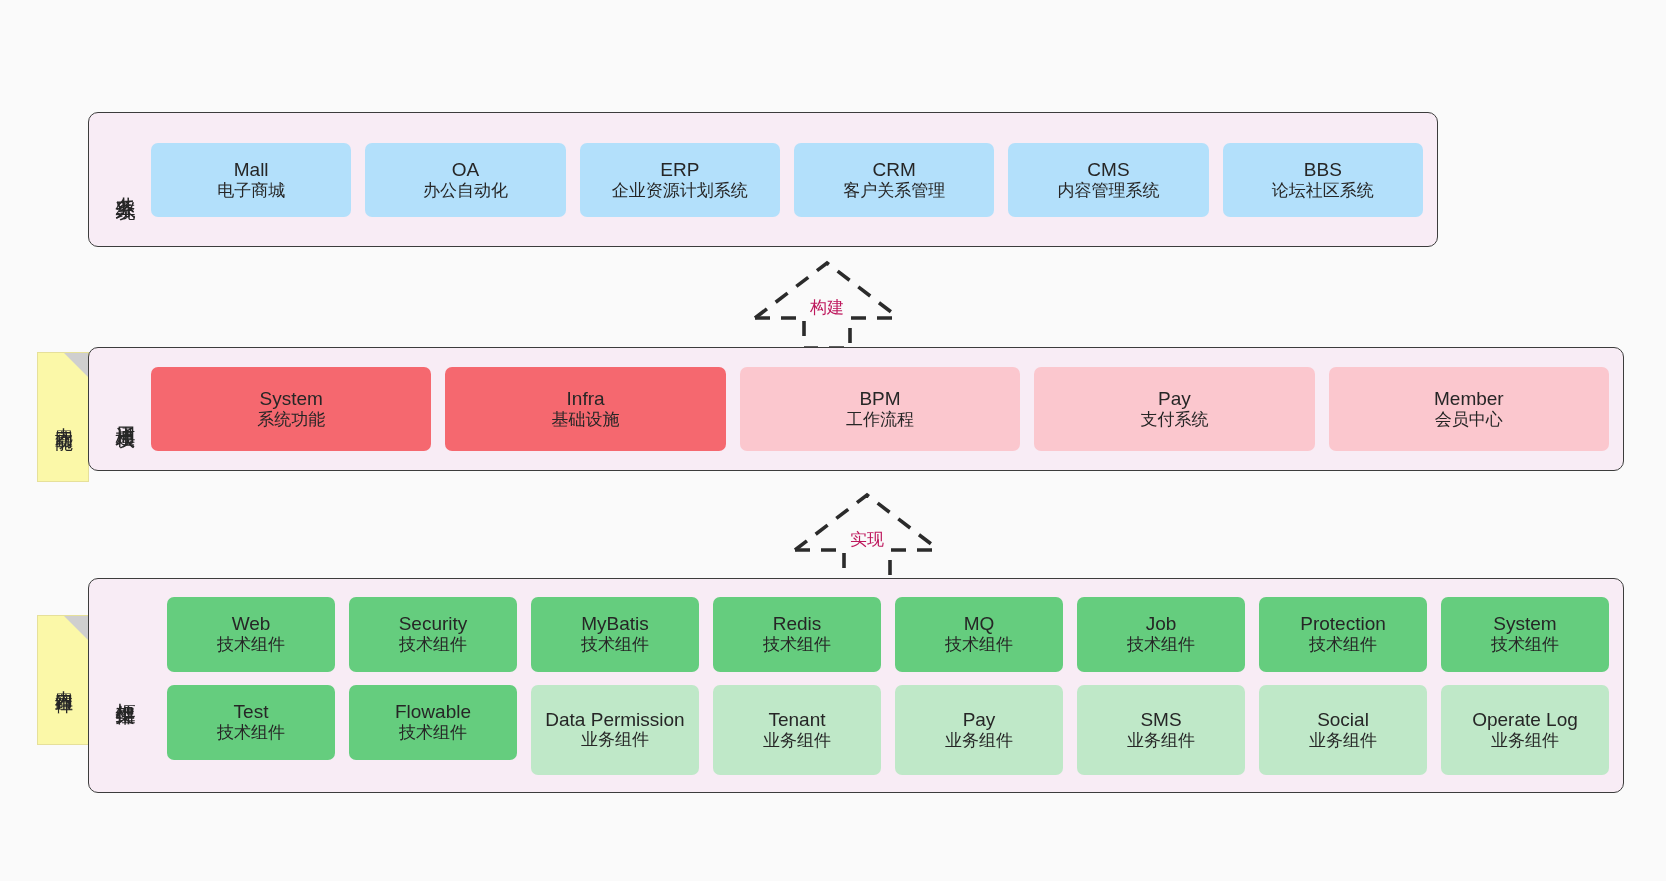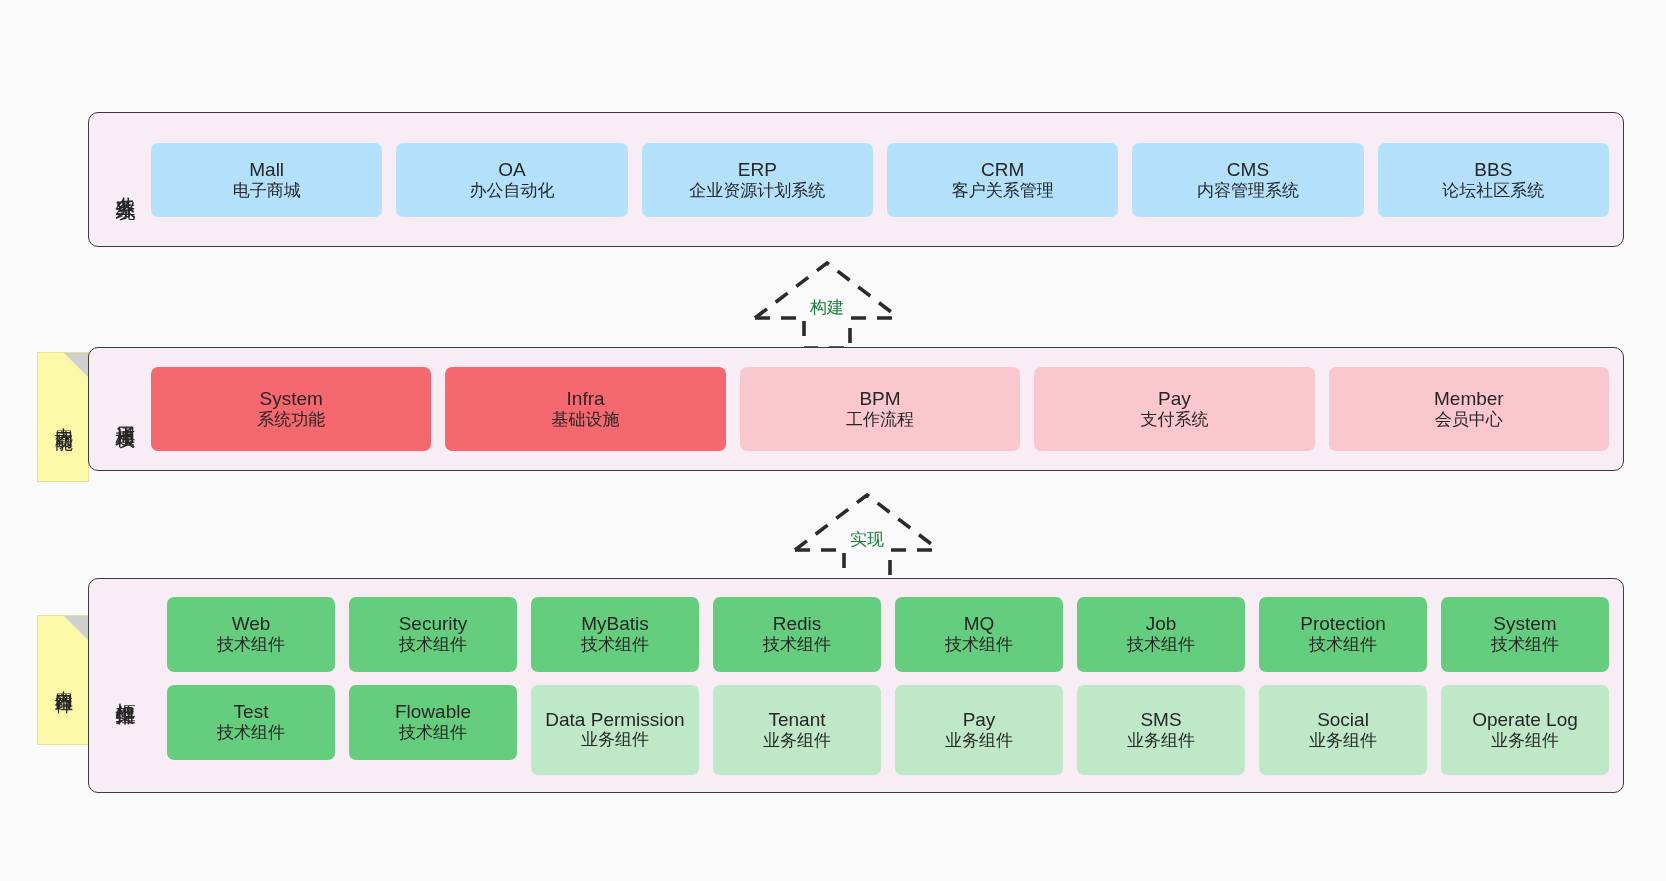--- a/index.html
+++ b/index.html
@@ -129,31 +129,31 @@
     width: 150px;
     height: 92px;
   }
   .arrow svg { display: block; width: 150px; height: 92px; }
   .arrow .arrow-label {
     position: absolute;
     left: 0; right: 0;
     top: 38px;
     text-align: center;
     font-size: 17px;
-    color: #15803d;
+    color: #be185d;
     pointer-events: none;
     background: transparent;
   }
 </style>
 </head>
 <body>
 
 <div id="stage">
 
-  <div class="section" id="sec-business" style="left:88px; top:112px; width:1536px; height:135px;">
+  <div class="section" id="sec-business" style="left:88px; top:112px; width:1350px; height:135px;">
     <div class="section-label">业务系统</div>
     <div class="section-body">
       <div class="card blue">
         <span class="en">Mall</span>
         <span class="cn">电子商城</span>
       </div>
       <div class="card blue">
         <span class="en">OA</span>
         <span class="cn">办公自动化</span>
       </div>

